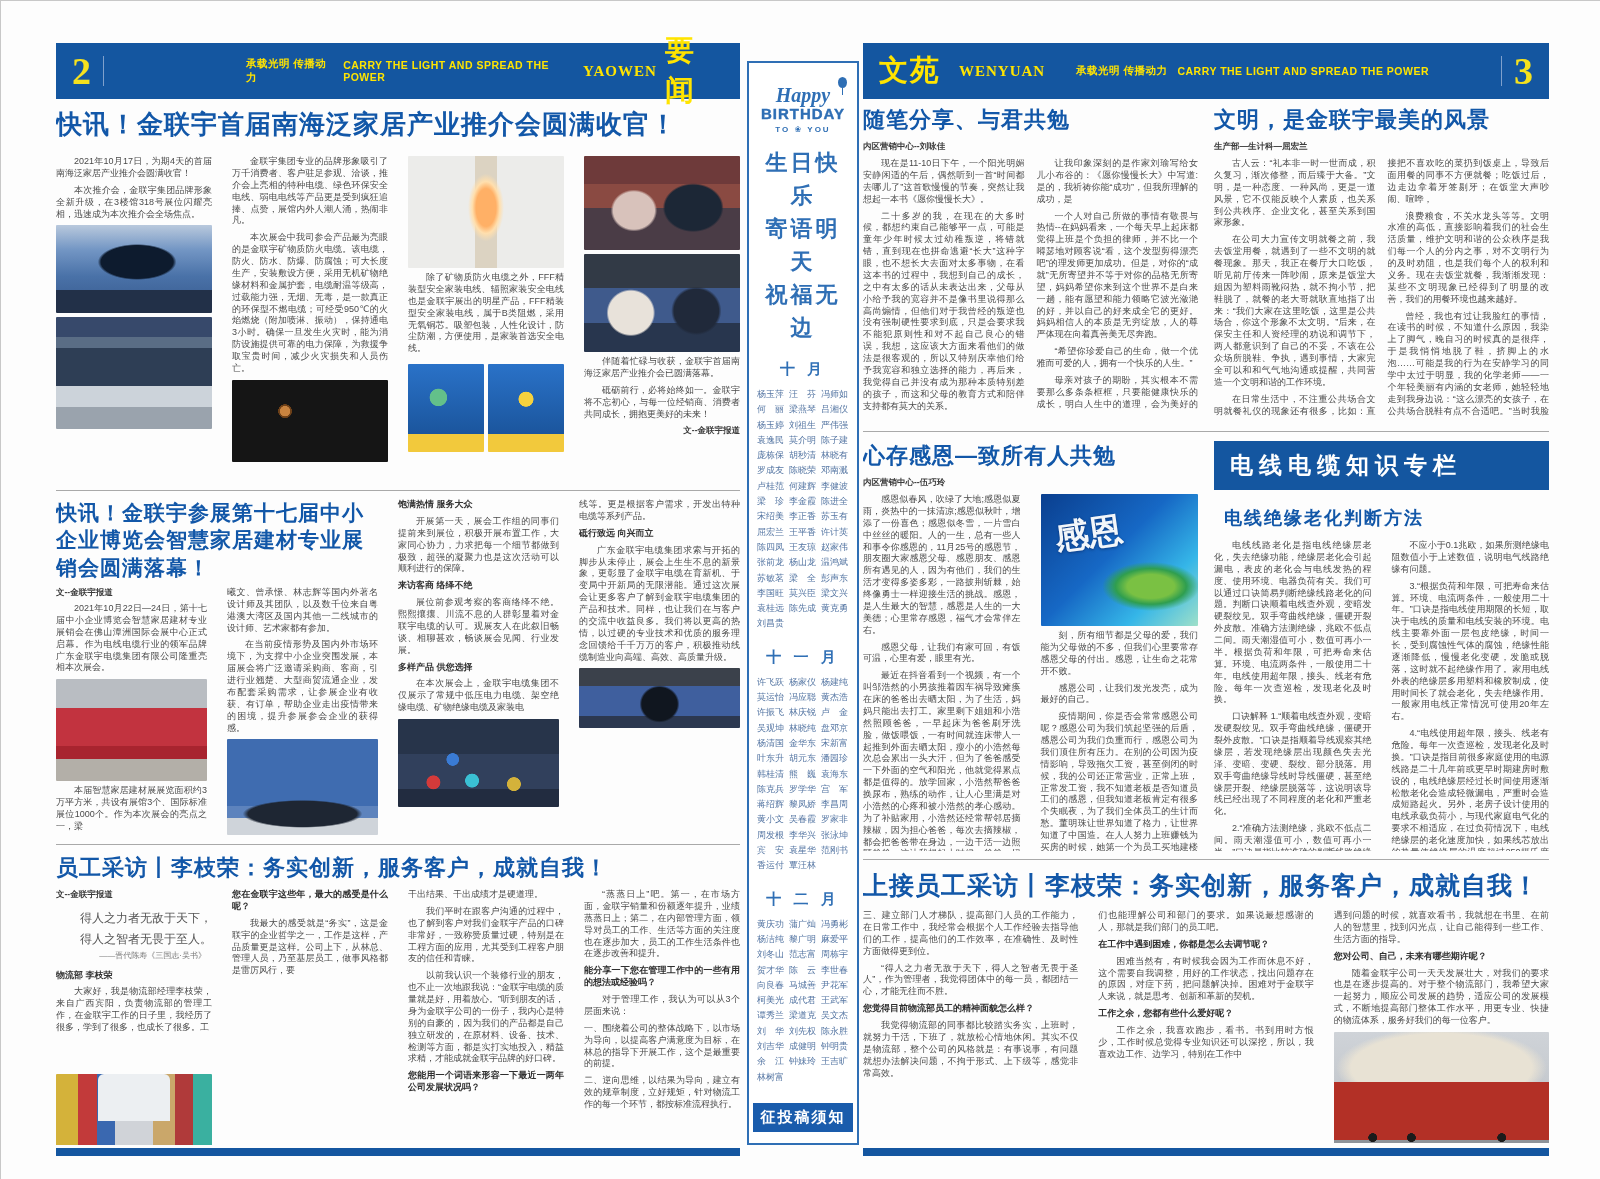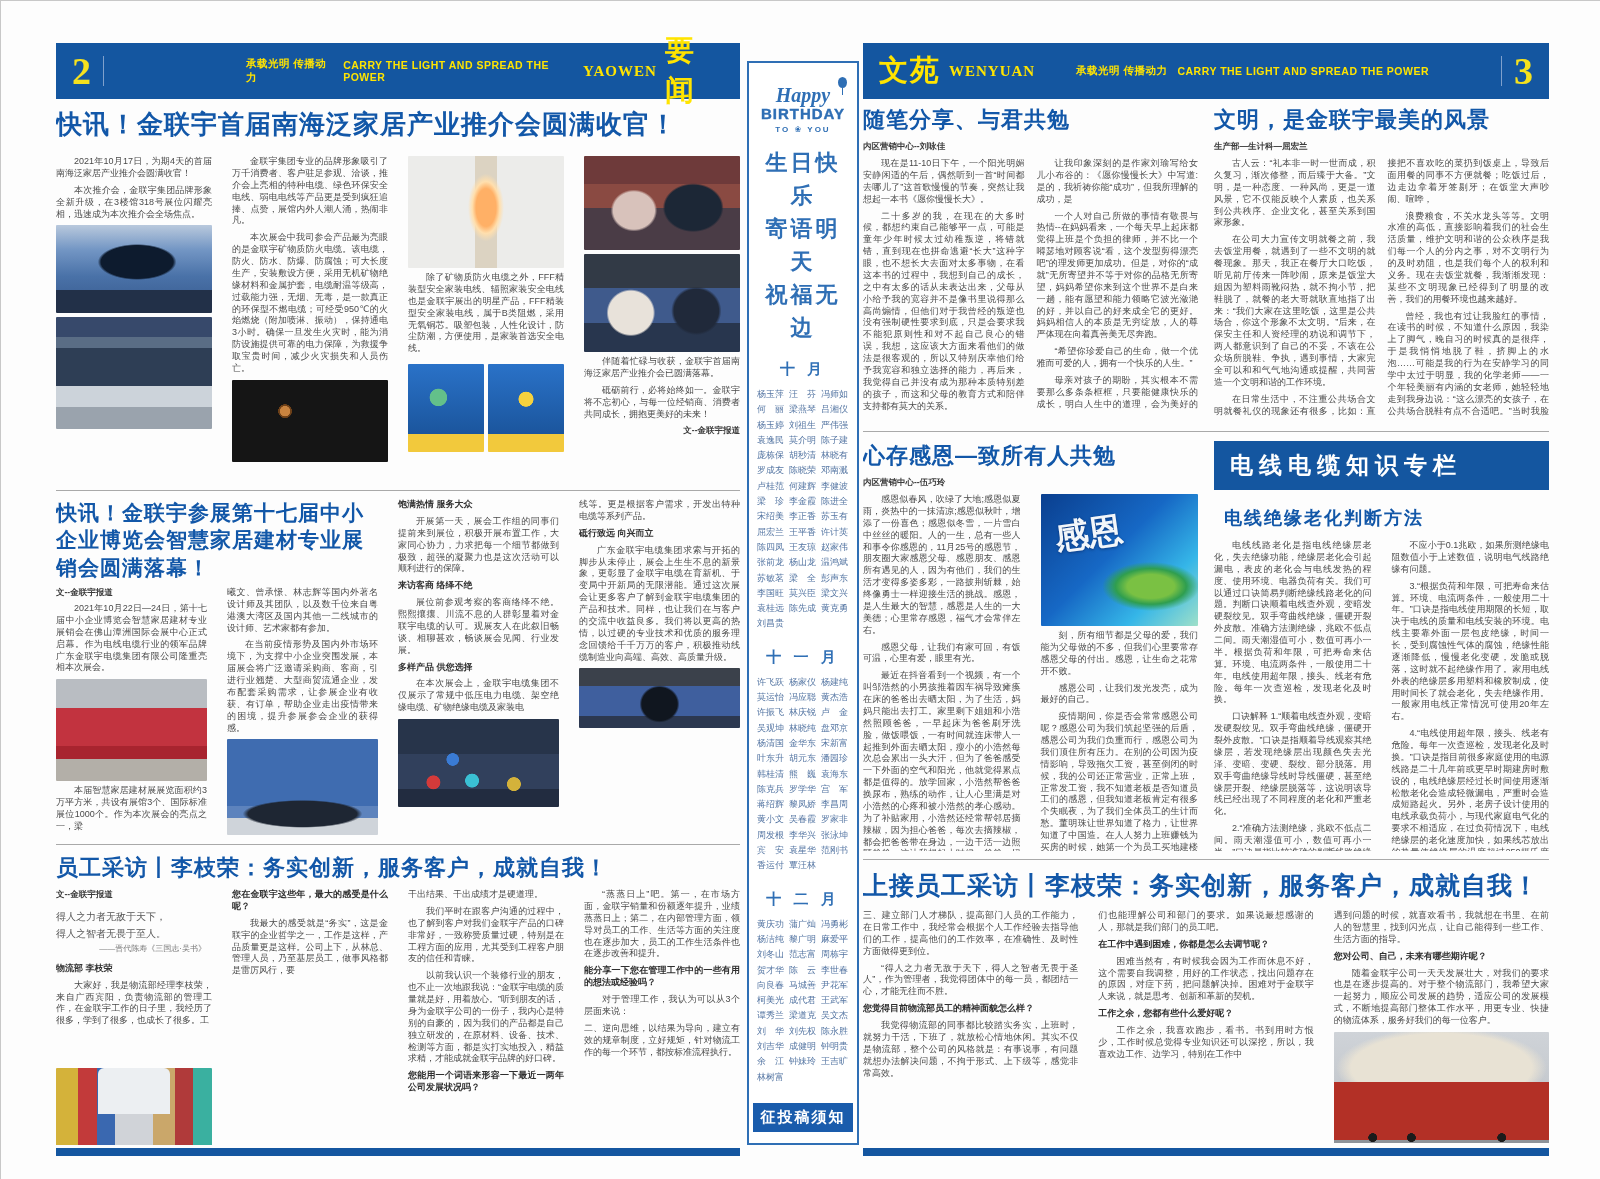--- a/index.html
+++ b/index.html
@@ -52,41 +52,41 @@
   .logo3{color:#2f6fb5;font-size:8px;font-weight:bold;letter-spacing:2px;margin-top:2px}
   .balloon{position:absolute;right:10px;top:14px;width:9px;height:11px;border-radius:50%;background:#2f6fb5}
   .balloon::after{content:"";position:absolute;left:4px;top:11px;width:1px;height:7px;background:#2f6fb5}
   .bday{color:#2f6fb5;font-weight:bold;font-size:22px;letter-spacing:3px;line-height:1.5;margin-top:12px}
   .month{color:#2f6fb5;font-size:15px;letter-spacing:4px;margin:16px 0 8px;font-weight:bold}
   .names div{color:#5576a3;font-size:9px;line-height:1.7;white-space:pre;text-align:left;padding-left:2px}
   .nbanner{background:#1a5cac;color:#fff;font-weight:bold;font-size:15px;letter-spacing:2px;padding:5px 0;margin:18px -2px 10px}
   .ntext{font-family:"Liberation Serif","DejaVu Serif",serif;color:#1d5fae;font-size:9px;line-height:1.5;text-align:left}
   .kbanner{background:#1456a0;color:#fff;font-size:23px;font-weight:bold;letter-spacing:6px;padding:9px 0 9px 16px}
   .ksub{color:#1257a8;font-weight:bold;font-size:18px;letter-spacing:2px;margin:16px 0 10px 10px}
-  .quote{font-size:10px;color:#555;text-align:left;line-height:1.7;margin:8px 0 2px}
+  .quote{font-size:12px;color:#555;text-align:right;line-height:1.7;margin:8px 0 2px}
   .quoteattr{font-size:8px;color:#777;text-align:right;margin:0 6px 8px 0}
 </style>
 </head>
 <body>
 
 <div class="sheet">
 
   <div class="bar" style="left:55px;top:42px;width:684px">
     <span class="pageno">2</span>
     <span class="vsep"></span>
     <span class="slog" style="margin-left:130px">承载光明  传播动力</span>
     <span class="slog" style="margin-left:10px">CARRY THE LIGHT AND SPREAD THE POWER</span>
     <span style="flex:1"></span>
     <span class="secpy">YAOWEN</span>
     <span class="seccn">要闻</span>
   </div>
 
   <div class="bar" style="left:862px;top:42px;width:686px">
     <span class="seccn" style="margin-left:0">文苑</span>
-    <span class="secpy" style="margin-left:8px">WENYUAN</span>
+    <span class="secpy" style="margin-left:18px">WENYUAN</span>
     <span style="flex:1"></span>
     <span class="slog">承载光明  传播动力</span>
     <span class="slog" style="margin:0 60px 0 10px">CARRY THE LIGHT AND SPREAD THE POWER</span>
     <span class="vsep"></span>
     <span class="pageno">3</span>
   </div>
 
   <div class="band" style="left:55px;top:106px;width:684px;height:380px">
     <div class="h1" style="font-size:26px">快讯！金联宇首届南海泛家居产业推介会圆满收官！</div>
     <div class="cols bd" style="margin-top:14px">
@@ -181,20 +181,21 @@
       <div class="c">
         <p>干出结果、干出成绩才是硬道理。</p>
         <p class="ind">我们平时在跟客户沟通的过程中，也了解到客户对我们金联宇产品的口碑非常好，一致称赞质量过硬，特别是在工程方面的应用，尤其受到工程客户朋友的信任和青睐。</p>
         <p class="ind">以前我认识一个装修行业的朋友，也不止一次地跟我说：“金联宇电缆的质量就是好，用着放心。”听到朋友的话，身为金联宇公司的一份子，我内心是特别的自豪的，因为我们的产品都是自己独立研发的，在原材料、设备、技术、检测等方面，都是实打实地投入，精益求精，才能成就金联宇品牌的好口碑。</p>
         <p class="q">您能用一个词语来形容一下最近一两年公司发展状况吗？</p>
       </div>
       <div class="c">
         <p class="ind">“蒸蒸日上”吧。第一，在市场方面，金联宇销量和份额逐年提升，业绩蒸蒸日上；第二，在内部管理方面，领导对员工的工作、生活等方面的关注度也在逐步加大，员工的工作生活条件也在逐步改善和提升。</p>
         <p class="q">能分享一下您在管理工作中的一些有用的想法或经验吗？</p>
         <p class="ind">对于管理工作，我认为可以从3个层面来说：</p>
+        <p>一、围绕着公司的整体战略下，以市场为导向，以提高客户满意度为目标，在林总的指导下开展工作，这个是最重要的前提。</p>
         <p>二、逆向思维，以结果为导向，建立有效的规章制度，立好规矩，针对物流工作的每一个环节，都按标准流程执行。</p>
       </div>
     </div>
   </div>
 
   <div class="bluebar" style="left:55px;top:1147px;width:684px"></div>
 
   <div class="mid">
     <div class="balloon"></div>
     <div class="logo1">Happy</div>

